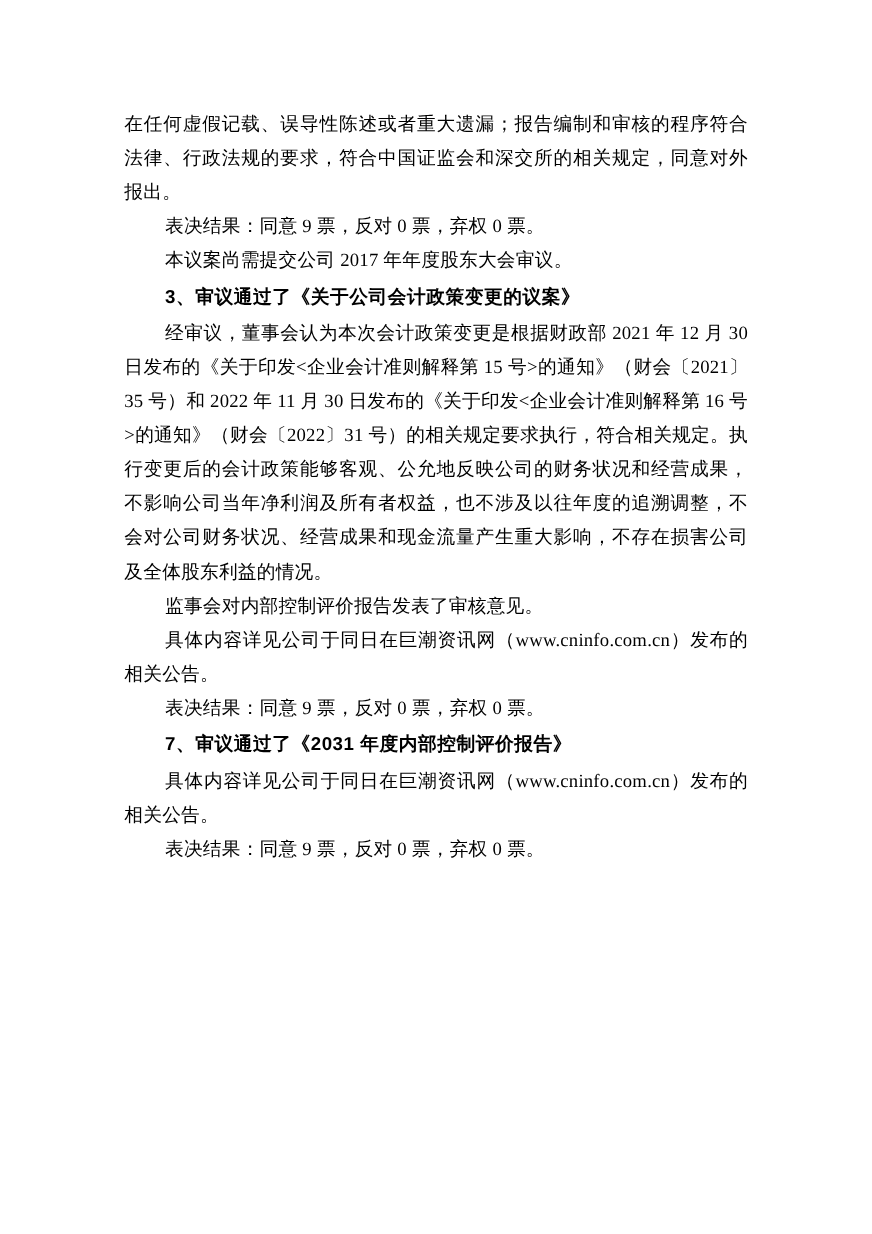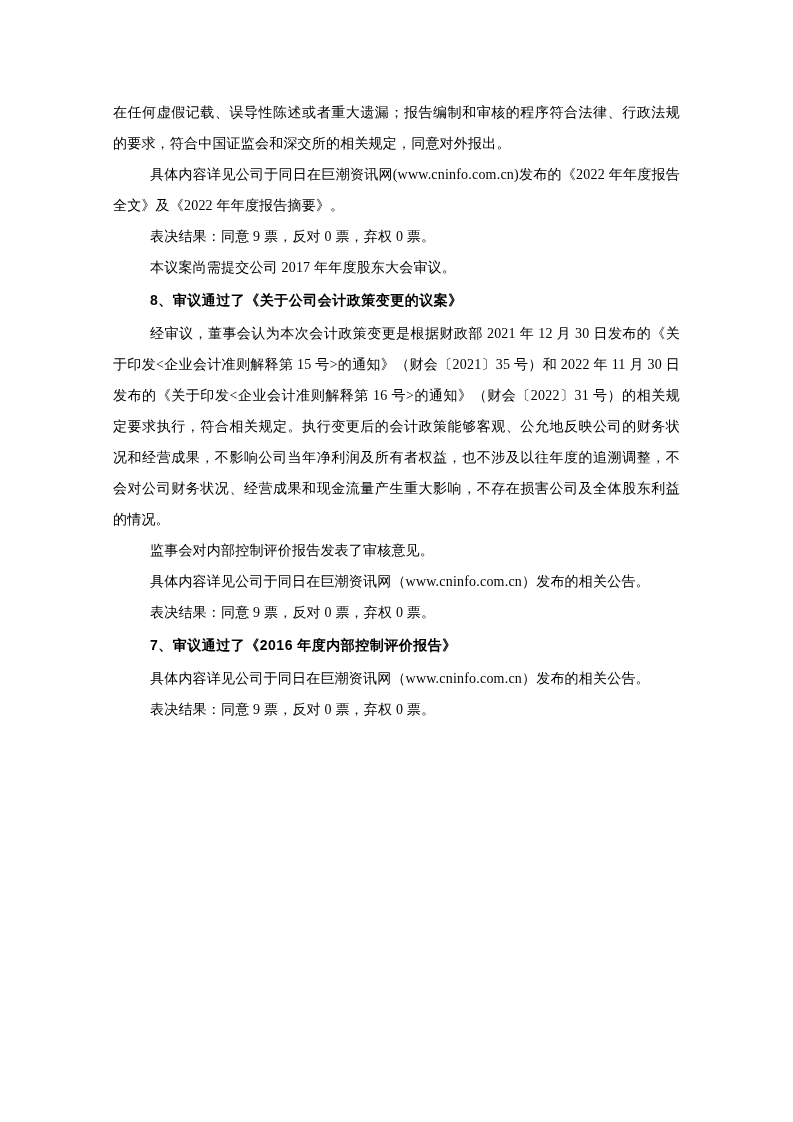--- a/index.html
+++ b/index.html
@@ -17,21 +17,21 @@
   .content {
     position: absolute;
     left: 113px;
     top: 97px;
     width: 567px;
   }
   .para {
     margin: 0;
     padding: 0;
     font-family: "Liberation Serif", "DejaVu Serif", serif;
-    font-size: 14px;
+    font-size: 17px;
     line-height: 31px;
     color: #000000;
     text-align: justify;
     letter-spacing: 0.2px;
   }
   .para.indent {
     text-indent: 37px;
   }
   .para.heading {
     font-family: "Liberation Sans", "DejaVu Sans", sans-serif;
@@ -41,25 +41,24 @@
     margin-bottom: 2px;
     letter-spacing: 0.5px;
   }
 </style>
 </head>
 <body>
 
 <div class="page">
   <div class="content" id="document-content">
       <p class="para">在任何虚假记载、误导性陈述或者重大遗漏；报告编制和审核的程序符合法律、行政法规的要求，符合中国证监会和深交所的相关规定，同意对外报出。</p>
-      <p class="para indent">具体内容详见公司于同日在巨潮资讯网(www.cninfo.com.cn)发布的《2022 年年度报告全文》及《2022 年年度报告摘要》。</p>
       <p class="para indent">表决结果：同意 9 票，反对 0 票，弃权 0 票。</p>
       <p class="para indent">本议案尚需提交公司 2017 年年度股东大会审议。</p>
-      <p class="para indent heading">8、审议通过了《关于公司会计政策变更的议案》</p>
+      <p class="para indent heading">3、审议通过了《关于公司会计政策变更的议案》</p>
       <p class="para indent">经审议，董事会认为本次会计政策变更是根据财政部 2021 年 12 月 30 日发布的《关于印发&lt;企业会计准则解释第 15 号&gt;的通知》（财会〔2021〕35 号）和 2022 年 11 月 30 日发布的《关于印发&lt;企业会计准则解释第 16 号&gt;的通知》（财会〔2022〕31 号）的相关规定要求执行，符合相关规定。执行变更后的会计政策能够客观、公允地反映公司的财务状况和经营成果，不影响公司当年净利润及所有者权益，也不涉及以往年度的追溯调整，不会对公司财务状况、经营成果和现金流量产生重大影响，不存在损害公司及全体股东利益的情况。</p>
       <p class="para indent">监事会对内部控制评价报告发表了审核意见。</p>
       <p class="para indent">具体内容详见公司于同日在巨潮资讯网（www.cninfo.com.cn）发布的相关公告。</p>
       <p class="para indent">表决结果：同意 9 票，反对 0 票，弃权 0 票。</p>
-      <p class="para indent heading">7、审议通过了《2016 年度内部控制评价报告》</p>
+      <p class="para indent heading">7、审议通过了《2031 年度内部控制评价报告》</p>
       <p class="para indent">具体内容详见公司于同日在巨潮资讯网（www.cninfo.com.cn）发布的相关公告。</p>
       <p class="para indent">表决结果：同意 9 票，反对 0 票，弃权 0 票。</p>
     </div>
 </div>
 
 </body></html>

